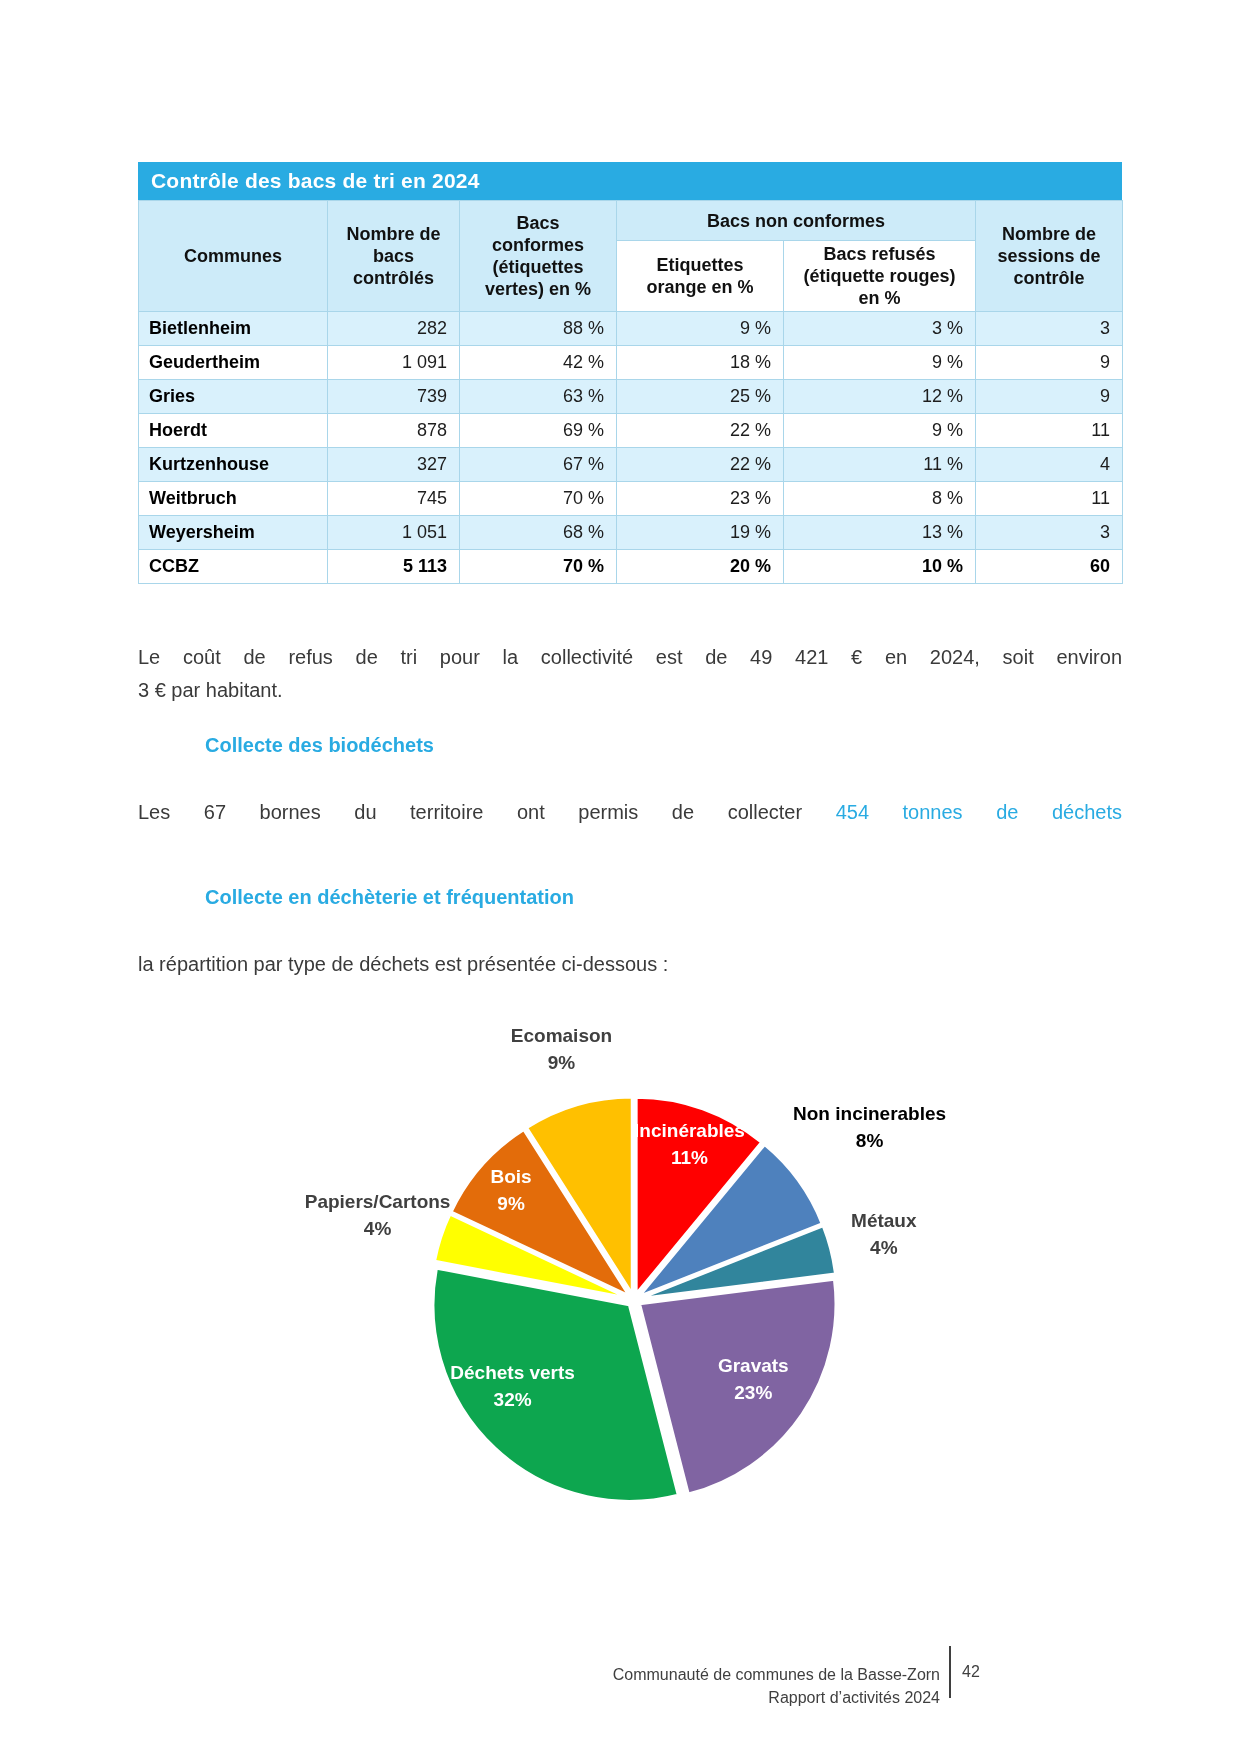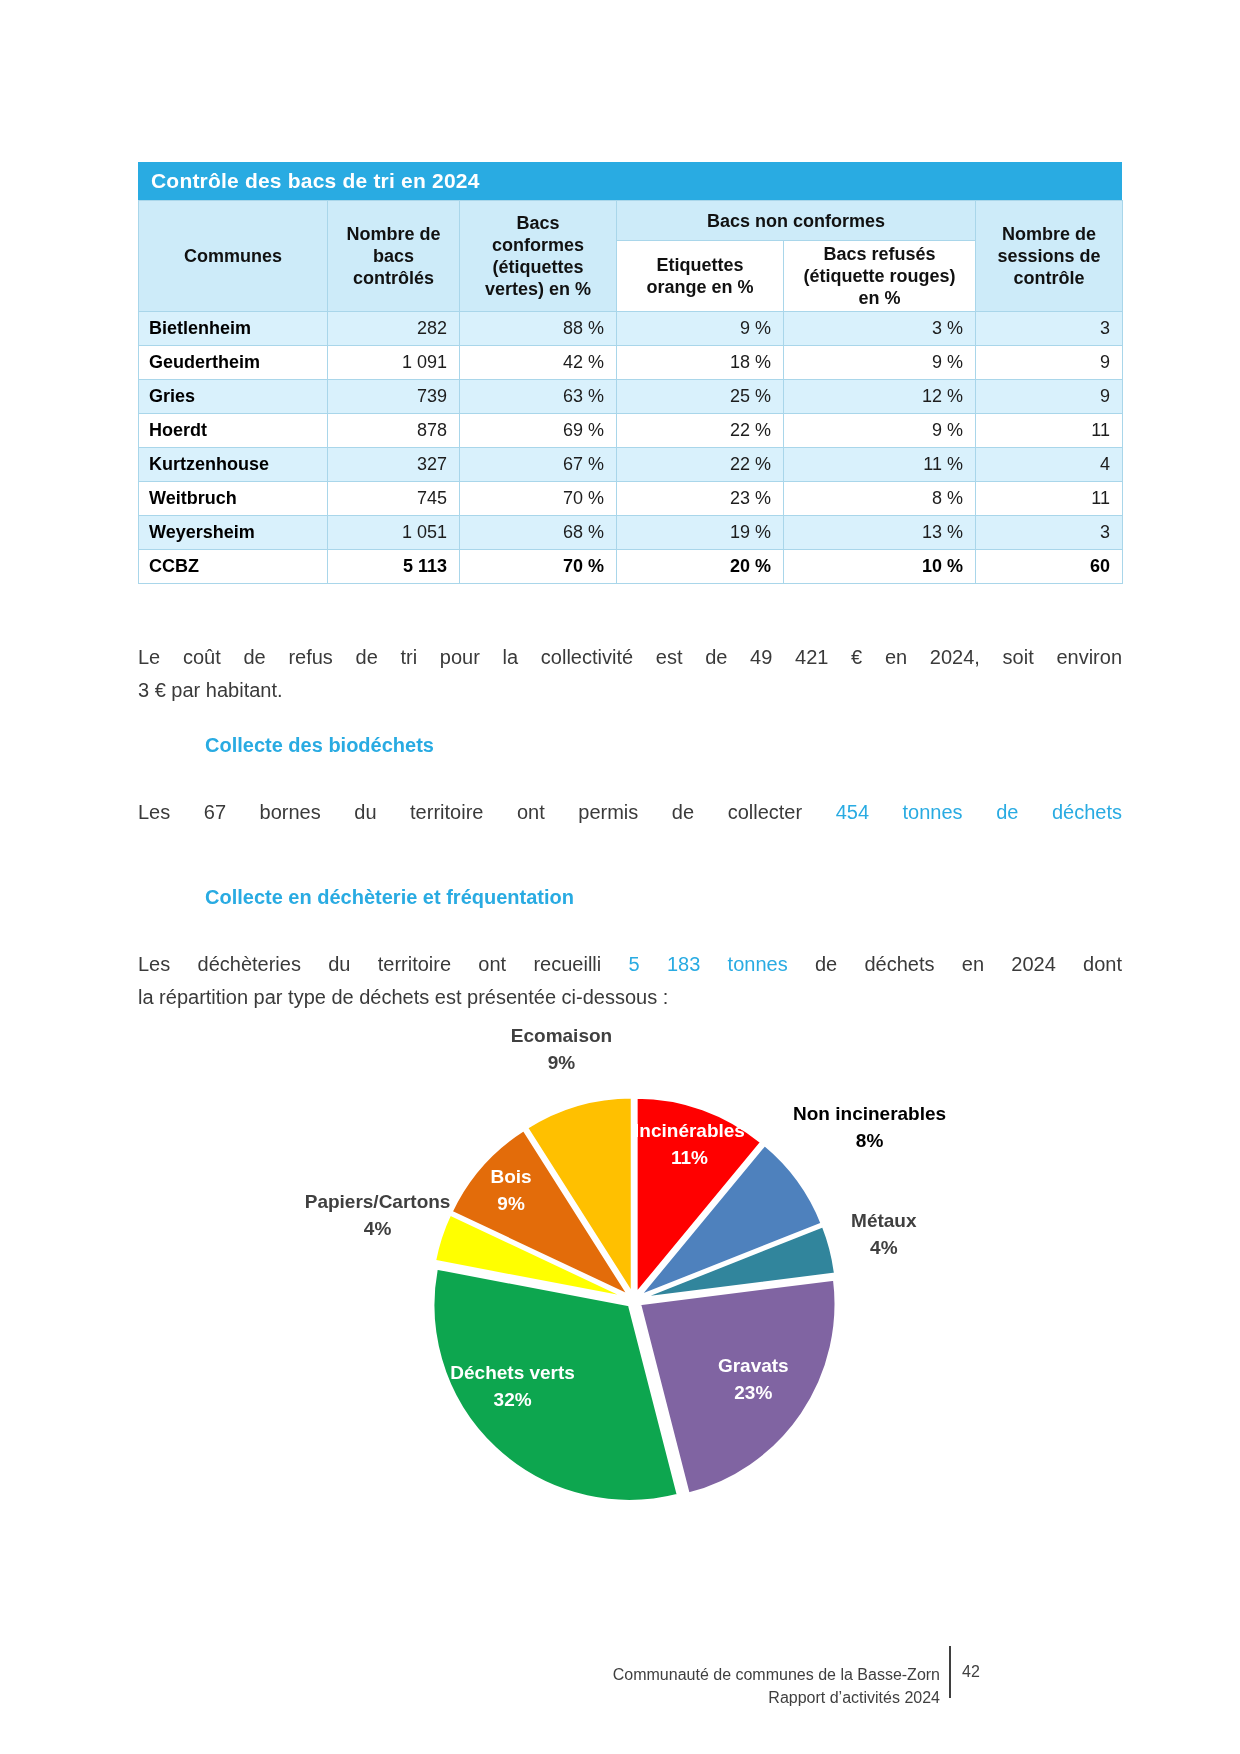--- a/index.html
+++ b/index.html
@@ -147,21 +147,20 @@
 
   <div class="subheading" style="top:734px">Collecte des biodéchets</div>
 
   <div class="para" style="top:796px">
       <div class="line just"><span>Les 67 bornes du territoire ont permis de collecter </span><span class="accent">454 tonnes de déchets</span></div>
     </div>
 
   <div class="subheading" style="top:886px">Collecte en déchèterie et fréquentation</div>
 
   <div class="para" style="top:948px">
-      <div class="line just"><span>Les déchèteries du territoire ont recueilli </span><span class="accent">5 183 tonnes</span><span> de déchets en 2024 dont</span></div>
       <div class="line"><span>la répartition par type de déchets est présentée ci-dessous :</span></div>
     </div>
 
   <svg id="pie-svg" width="760" height="560" viewBox="0 0 760 560">
       <path d="M 356.4 278.4 L 356.4 82.4 A 196 196 0 0 1 481.3 127.4 Z" fill="#FF0000" stroke="#ffffff" stroke-width="2.5"></path>
       <path d="M 359.7 280.9 L 484.6 129.9 A 196 196 0 0 1 541.9 208.7 Z" fill="#4E81BD" stroke="#ffffff" stroke-width="2.5"></path>
       <path d="M 360.8 283.3 L 543.0 211.1 A 196 196 0 0 1 555.2 258.7 Z" fill="#31859C" stroke="#ffffff" stroke-width="2.5"></path>
       <path d="M 359.8 288.9 L 554.2 264.4 A 196 196 0 0 1 408.5 478.8 Z" fill="#8064A2" stroke="#ffffff" stroke-width="2.5"></path>
       <path d="M 349.2 290.1 L 398.0 479.9 A 196 196 0 0 1 156.7 253.4 Z" fill="#0DA64F" stroke="#ffffff" stroke-width="2.5"></path>
       <path d="M 347.3 282.8 L 154.8 246.1 A 196 196 0 0 1 170.0 199.4 Z" fill="#FFFF00" stroke="#ffffff" stroke-width="2.5"></path>

